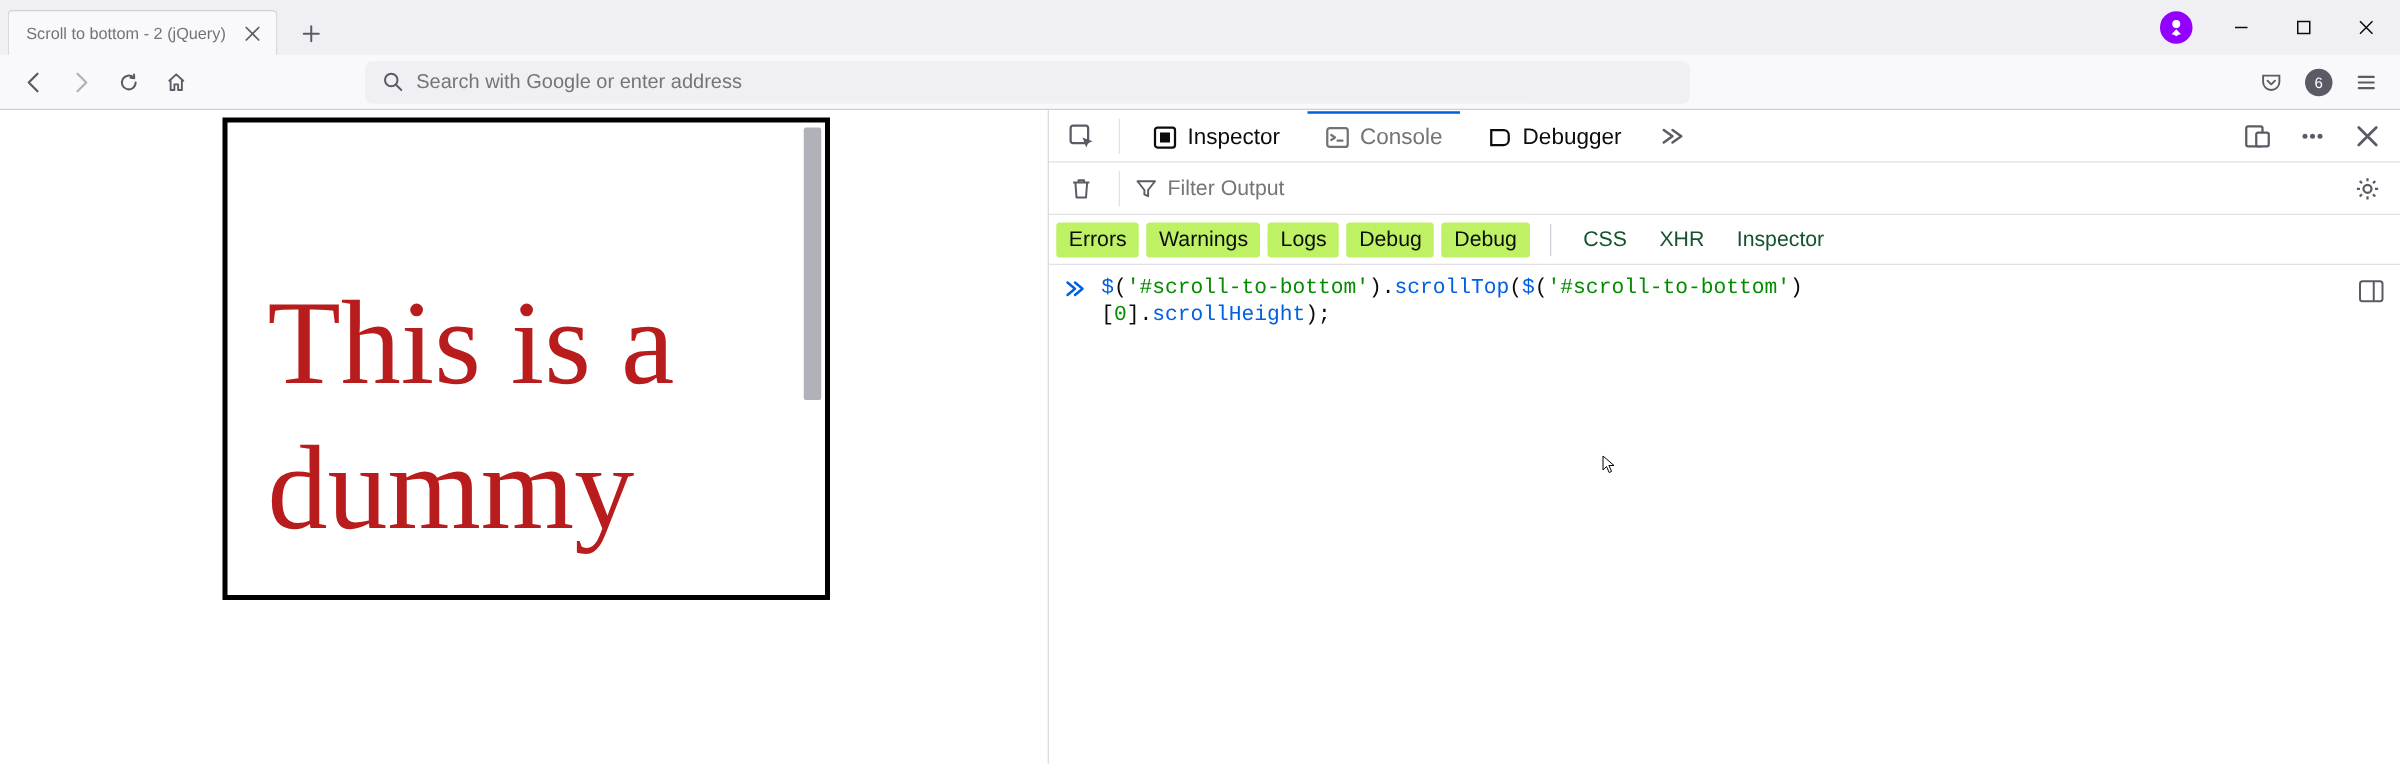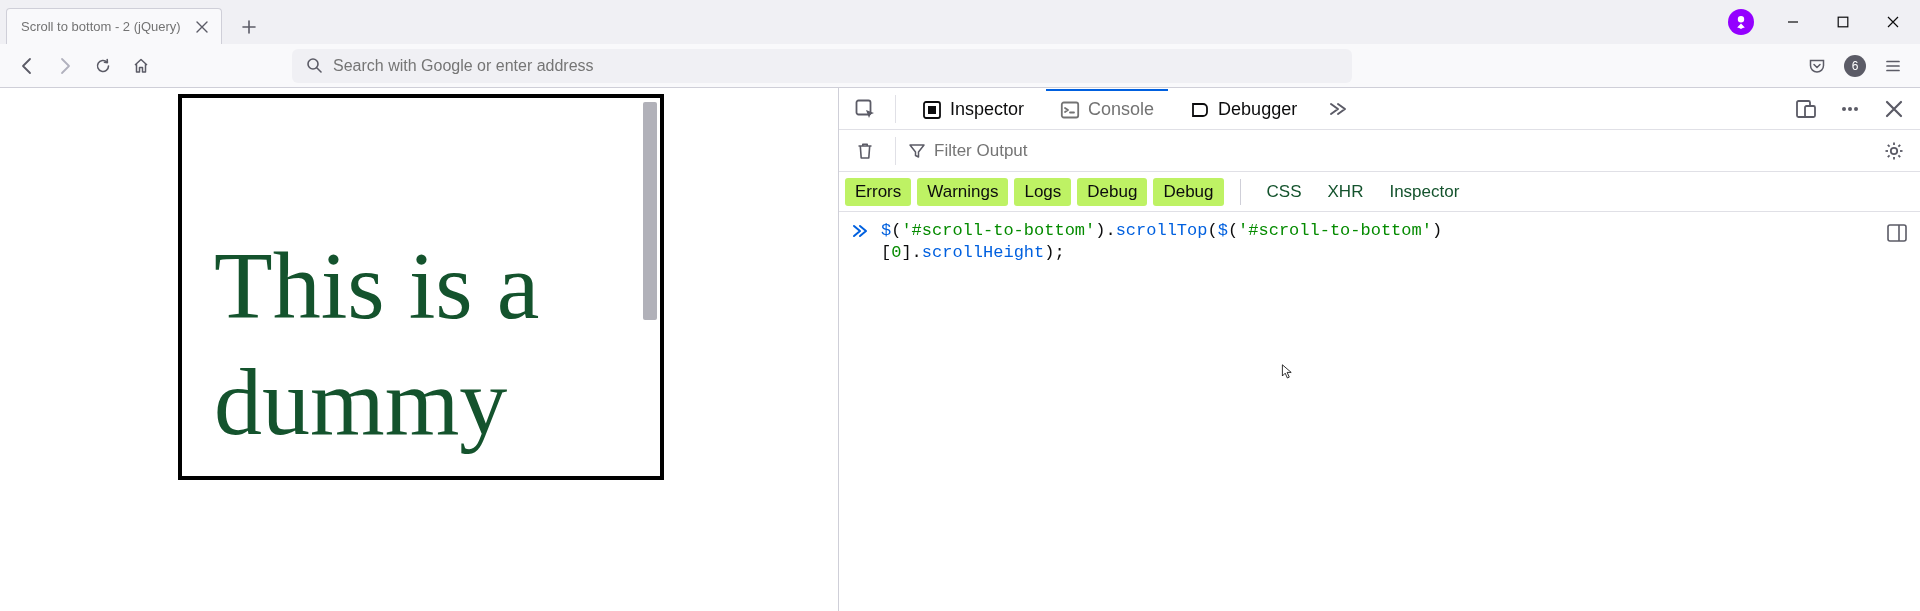--- a/index.html
+++ b/index.html
@@ -127,25 +127,25 @@
     top: 6px;
     width: 486px;
     height: 386px;
     border: 4px solid #000;
     overflow: hidden;
     background: #fff;
   }
   .scroll-box .inner {
     position: absolute;
     left: 32px;
-    top: 130px;
+    top: 118px;
     font-family: "Times New Roman", Times, serif;
     font-size: 96px;
     line-height: 116px;
-    color: #14532d;
+    color: #b91c1c;
     width: 400px;
   }
   .scroll-track {
     position: absolute;
     right: 2px; top: 2px; bottom: 2px;
     width: 18px;
     background: #fff;
   }
   .scroll-thumb {
     position: absolute;

